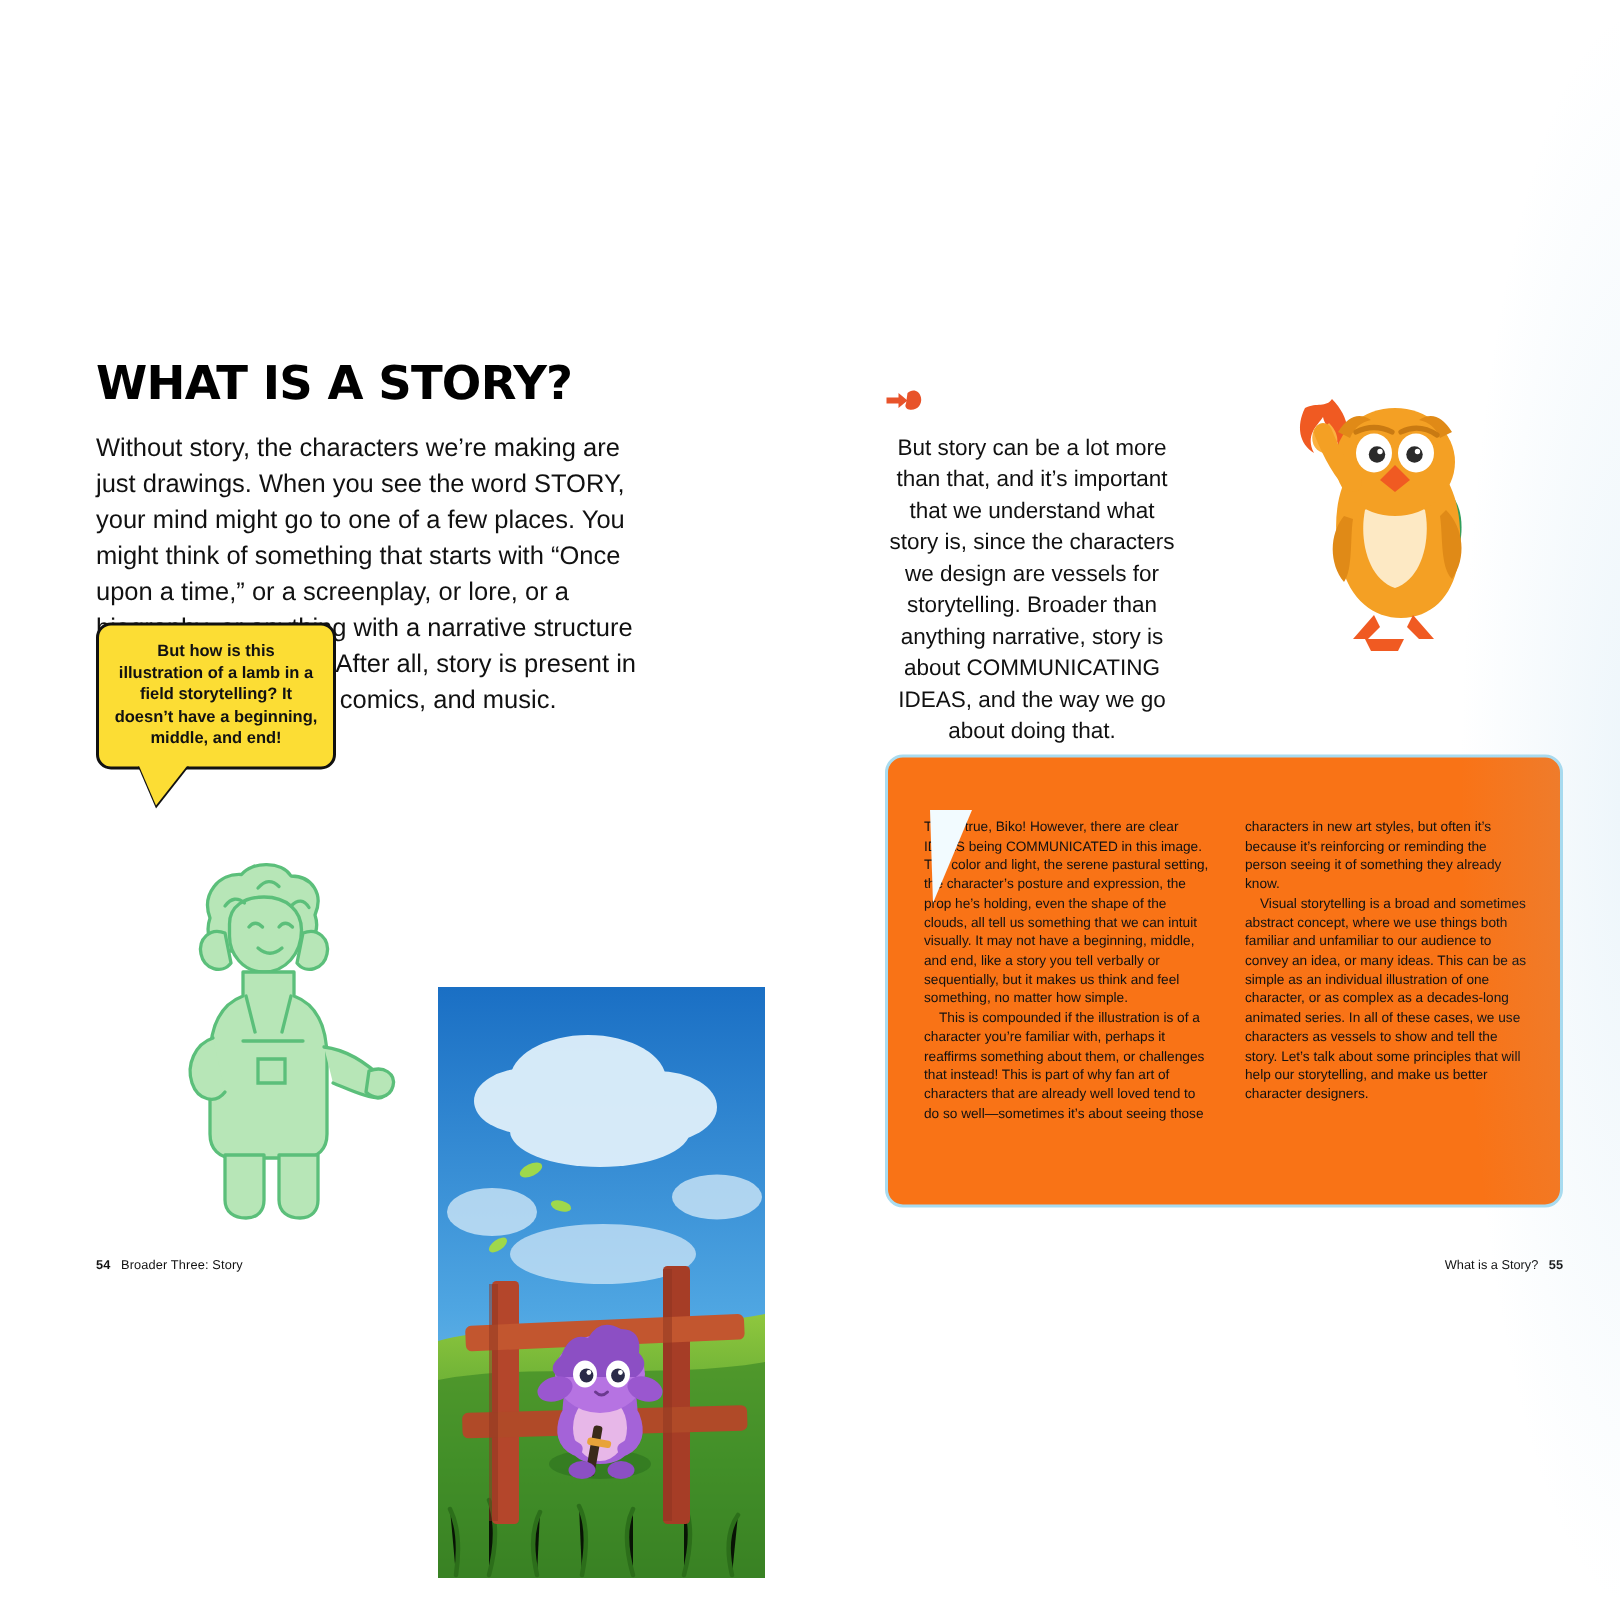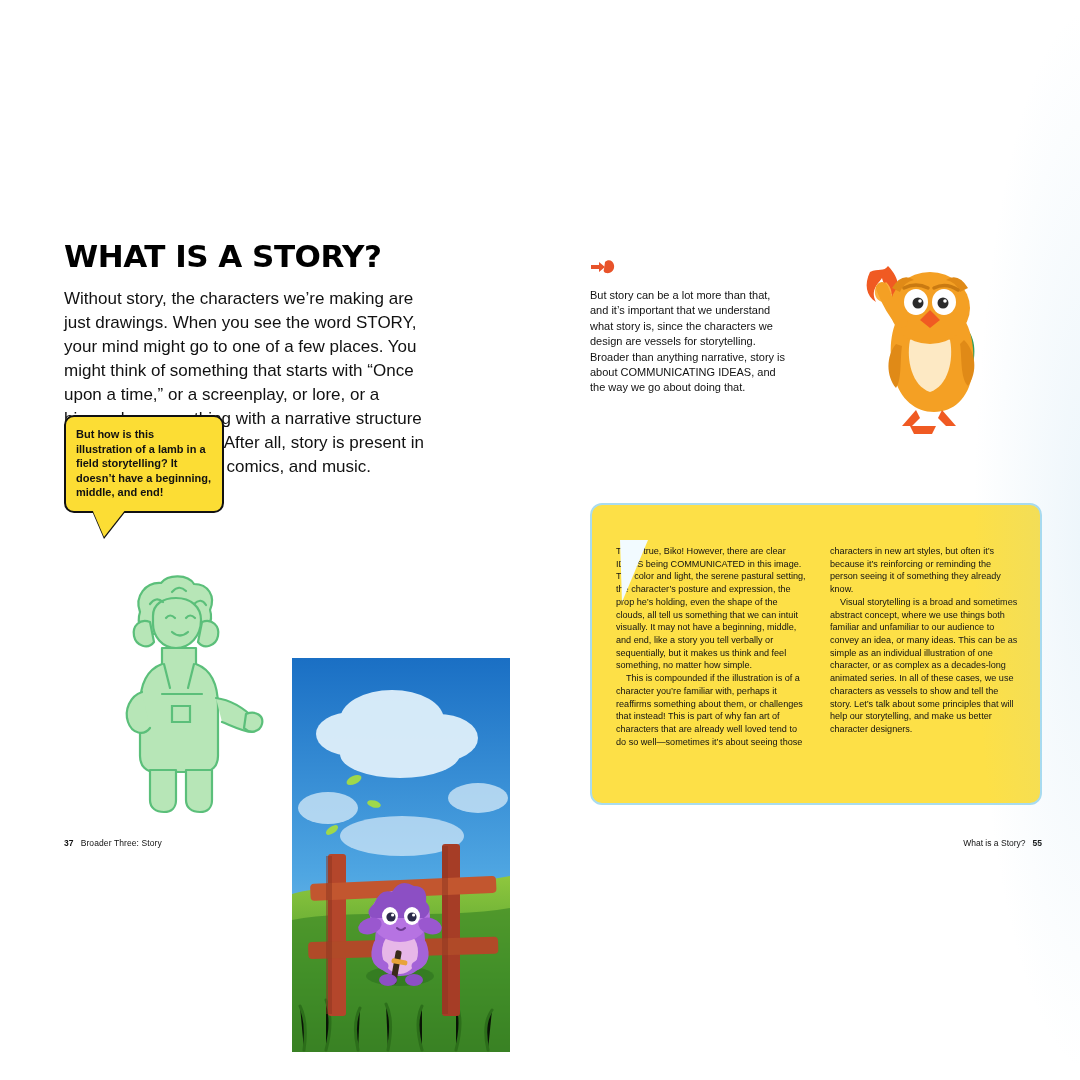--- a/index.html
+++ b/index.html
@@ -51,21 +51,21 @@
   .bubble-yellow {
     position: absolute;
     left: 0px;
     top: 175px;
     width: 160px;
     background: #fcdd34;
     border: 2px solid #111;
     border-radius: 10px;
     padding: 10px 10px 11px 10px;
     box-sizing: border-box;
-    text-align: left;
+    text-align: center;
     font-size: 11px;
     line-height: 1.32;
     font-weight: bold;
     color: #111;
   }
   .bubble-yellow .tail {
     position: absolute;
     left: 26px;
     bottom: -26px;
     width: 0; height: 0;
@@ -134,45 +134,45 @@
     height: 20px;
     color: #e8532a;
     font-size: 21px;
     line-height: 20px;
   }
   .col-text {
     position: absolute;
     left: 0px;
     top: 48px;
     width: 196px;
-    font-size: 11px;
+    font-size: 15px;
     line-height: 1.40;
     color: #111;
-    text-align: left;
+    text-align: center;
   }
   .col-text p { margin: 0; }
   .col-text p + p { text-indent: 10px; }
 
   
   .owl {
     position: absolute;
     left: 240px;
     top: 0px;
     width: 190px;
     height: 210px;
   }
 
   
   .bubble-blue {
     position: absolute;
     left: 0px;
     top: 263px;
     width: 452px;
     height: 302px;
-    background: #fde047;
+    background: #f97316;
     border: 2px solid #a9dcf0;
     border-radius: 12px;
     box-sizing: border-box;
   }
   .bubble-blue-cols {
     position: absolute;
     left: 24px;
     top: 40px;
     width: 404px;
     column-count: 2;
@@ -368,21 +368,21 @@
           <rect x="100" y="300" width="16" height="5" rx="2" fill="#e8a33a" transform="rotate(10 100 300)"></rect>
 
           <ellipse cx="96" cy="322" rx="9" ry="6" fill="#8c4fc4"></ellipse>
           <ellipse cx="122" cy="322" rx="9" ry="6" fill="#8c4fc4"></ellipse>
         </g>
       </svg>
     </div>
   </div>
 
   <div class="footer-left">
-    <span class="pg">37</span><span>Broader Three: Story</span>
+    <span class="pg">54</span><span>Broader Three: Story</span>
   </div>
 
   <div class="page-right">
 
     <div class="pointer-icon">
       <svg width="26" height="20" viewBox="0 0 26 20" xmlns="http://www.w3.org/2000/svg">
         <path d="M1 7 h8 v-3 l6 5 -6 5 v-3 h-8 z" fill="#e8532a"></path>
         <path d="M15 4 c3 -3 8 -2 9 3 c1 5 -3 9 -8 8 c-2 -0.5 -3 -2 -2 -4 z" fill="#e8532a"></path>
       </svg>
     </div>

